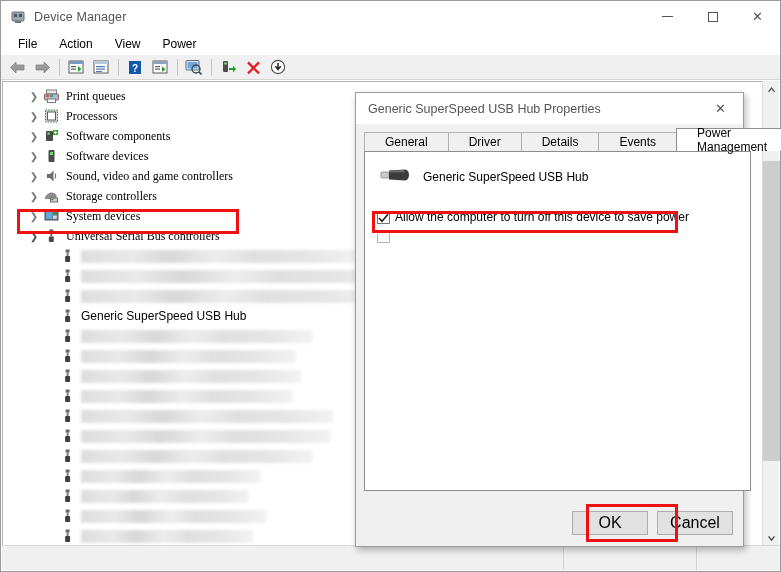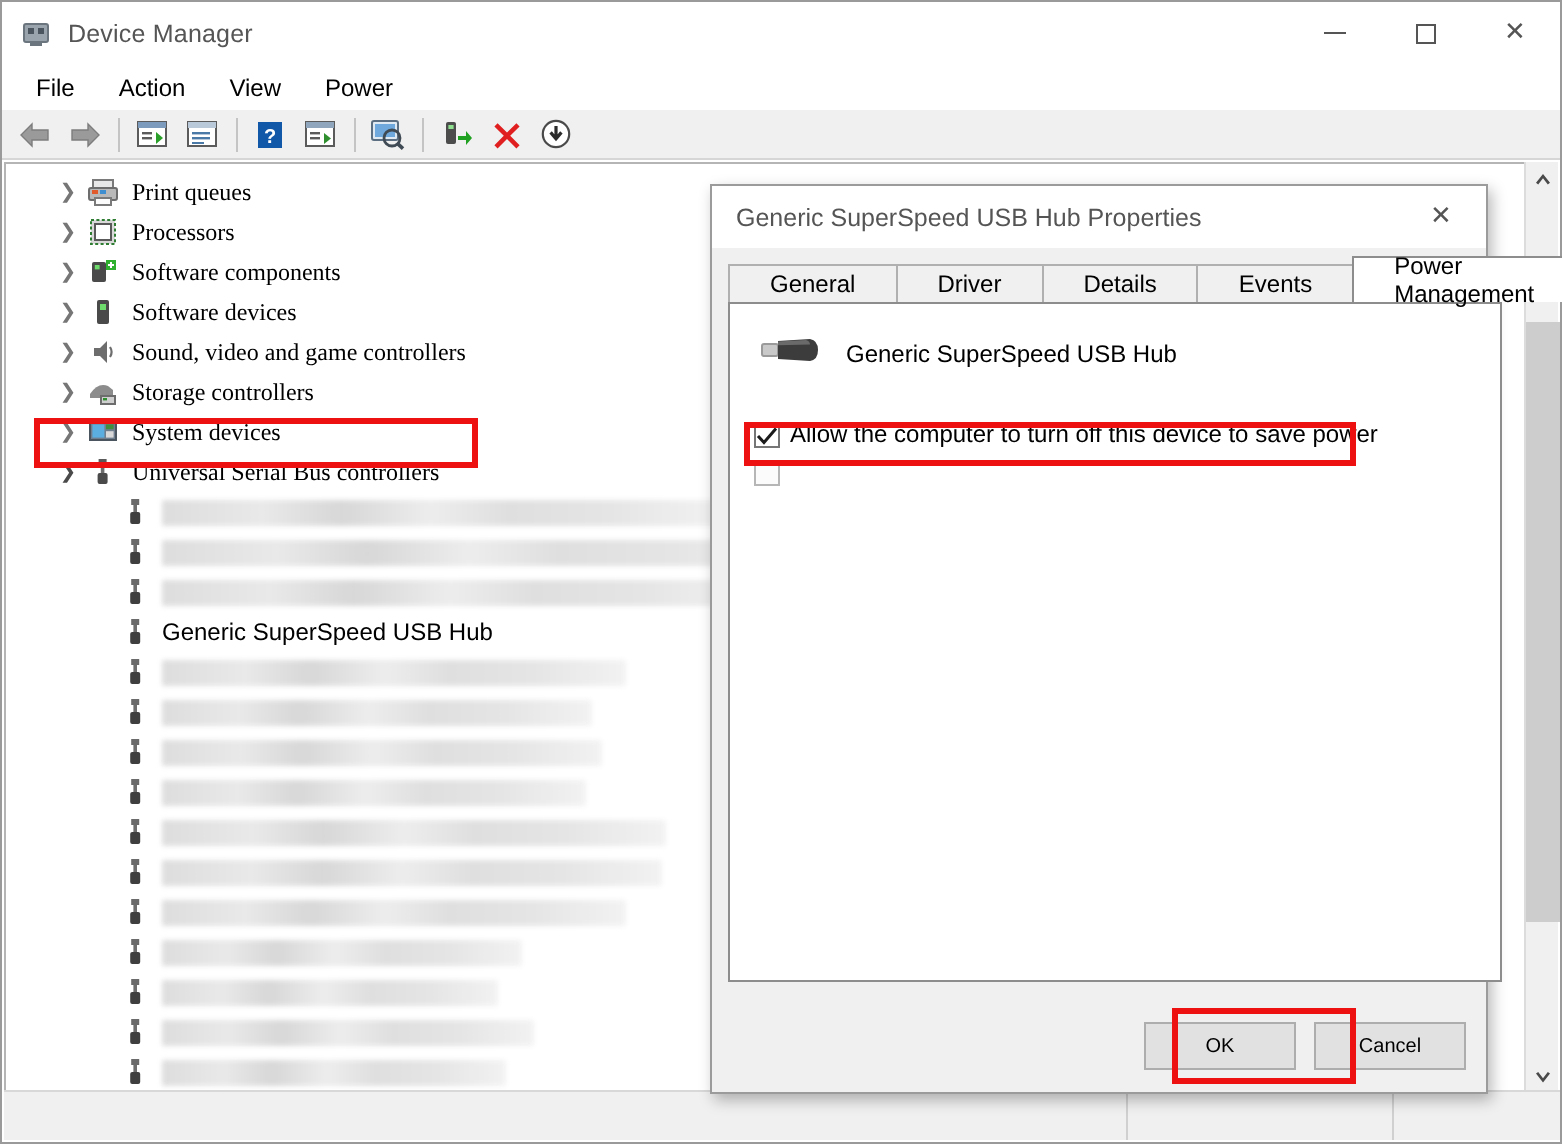--- a/index.html
+++ b/index.html
@@ -215,21 +215,21 @@
   .cb-label.disabled { color: #a3a3a3; }
 
   .dlg-buttons {
     position: absolute; right: 10px; bottom: 11px;
     display: flex;
   }
   .dbtn {
     width: 76px; height: 24px;
     background: #e1e1e1;
     border: 1px solid #adadad;
-    font-size: 10px; color: #000;
+    font-size: 16px; color: #000;
     display: flex; align-items: center; justify-content: center;
     margin-left: 9px;
     font-family: "Liberation Sans", sans-serif;
   }
 </style>
 </head>
 <body>
 
 <div id="app">
 

